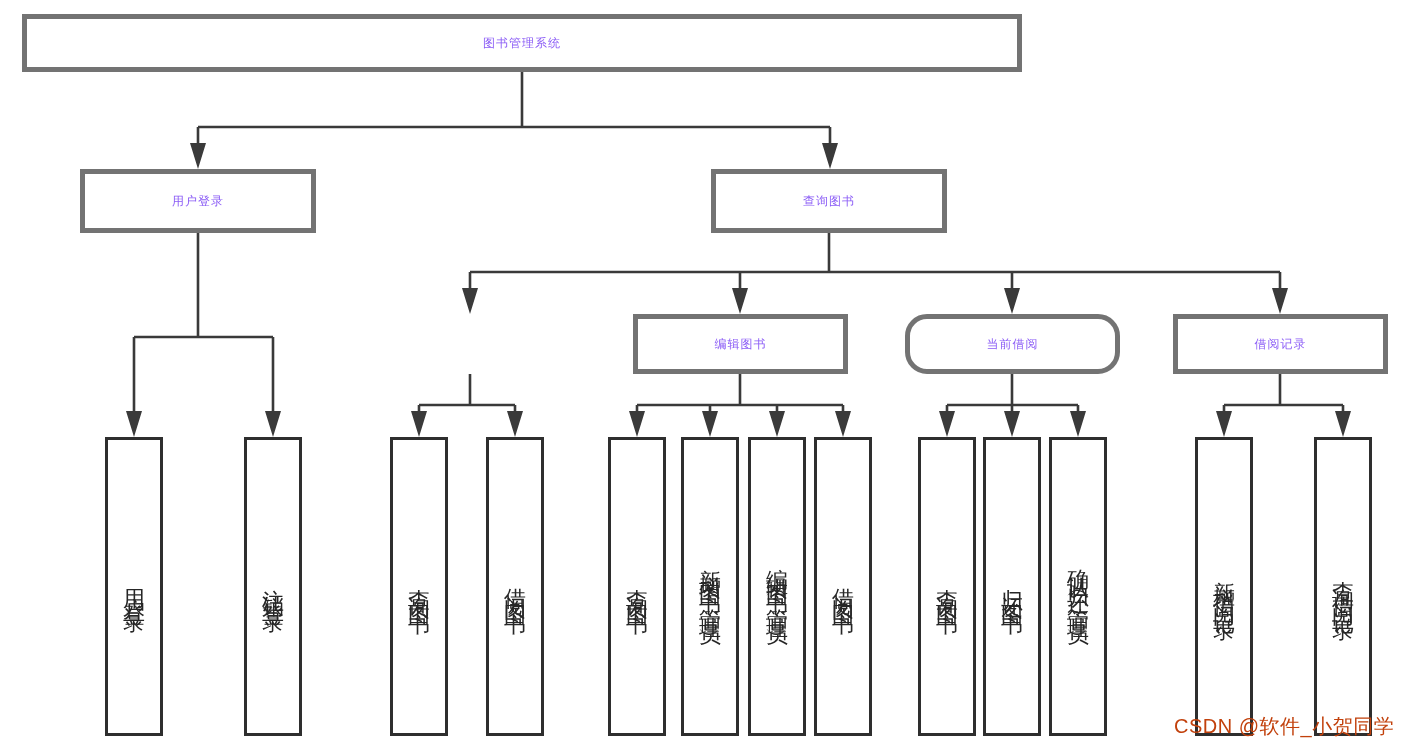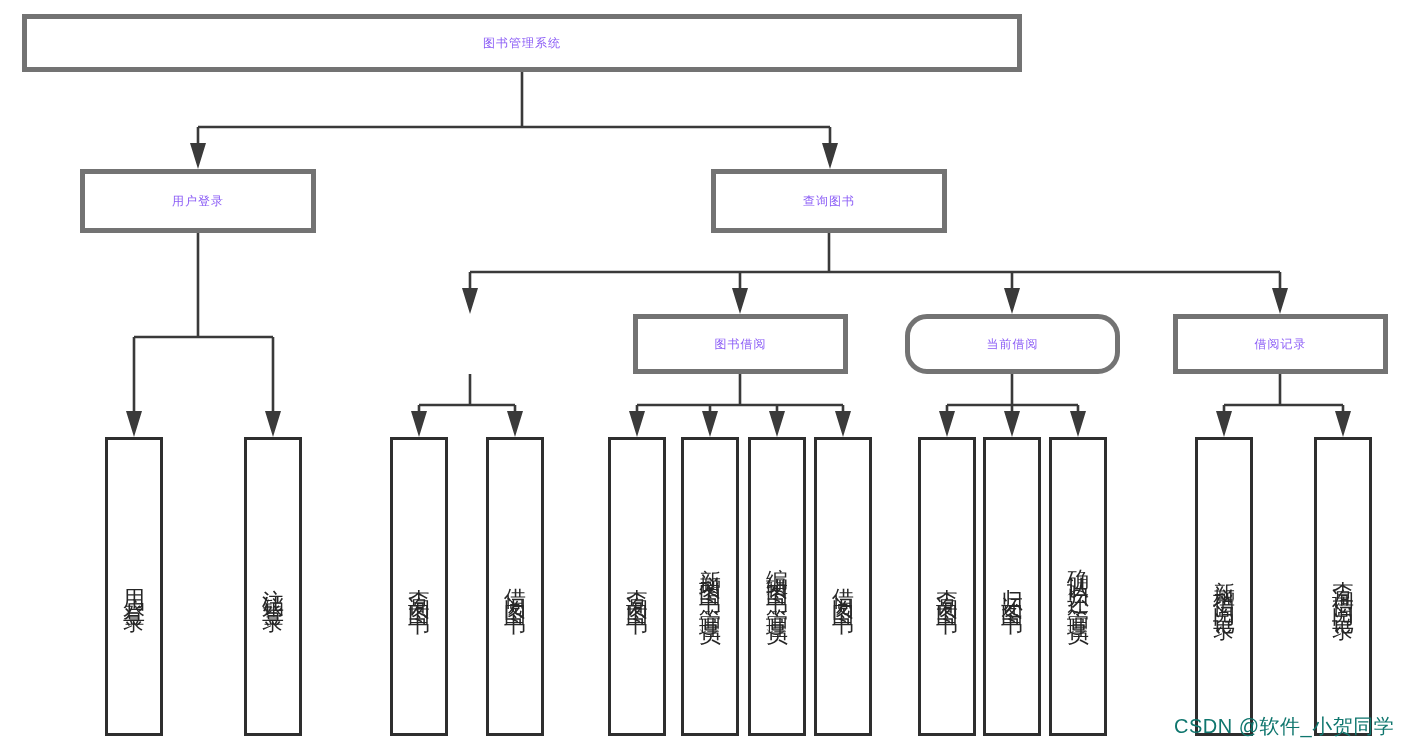--- a/index.html
+++ b/index.html
@@ -16,21 +16,21 @@
   .vbox{
     position:absolute;top:437px;width:58px;height:299px;background:#ffffff;
     border:3px solid #2e2e2e;box-sizing:border-box;
     display:flex;align-items:center;justify-content:center;
   }
   .vtext{
     writing-mode:vertical-rl;text-orientation:mixed;
     font-size:22px;line-height:1;letter-spacing:8px;color:#262626;
   }
   .watermark{
-    position:absolute;left:1174px;top:713px;font-size:20px;color:#0f766e;
+    position:absolute;left:1174px;top:713px;font-size:20px;color:#c2410c;
     letter-spacing:0.5px;white-space:nowrap;z-index:5;
   }
 </style>
 </head>
 <body>
 
 <div class="canvas">
 
   <svg class="wires" viewBox="0 0 1405 747" xmlns="http://www.w3.org/2000/svg">
     <path fill="none" stroke="#3a3a3a" stroke-width="2.6" d="
@@ -57,21 +57,21 @@
   </div>
 
   <div class="hbox" style="left:80px;top:169px;width:236px;height:64px;">
     <span>用户登录</span>
   </div>
   <div class="hbox" style="left:711px;top:169px;width:236px;height:64px;">
     <span>查询图书</span>
   </div>
 
   <div class="hbox" style="left:633px;top:314px;width:215px;height:60px;">
-    <span>图书借阅</span>
+    <span>编辑图书</span>
   </div>
   <div class="hbox" style="left:905px;top:314px;width:215px;height:60px;border-radius:22px;">
     <span>当前借阅</span>
   </div>
   <div class="hbox" style="left:1173px;top:314px;width:215px;height:60px;">
     <span>借阅记录</span>
   </div>
 
   <div class="vbox" style="left:105px;">
     <span class="vtext">用户登录</span>

